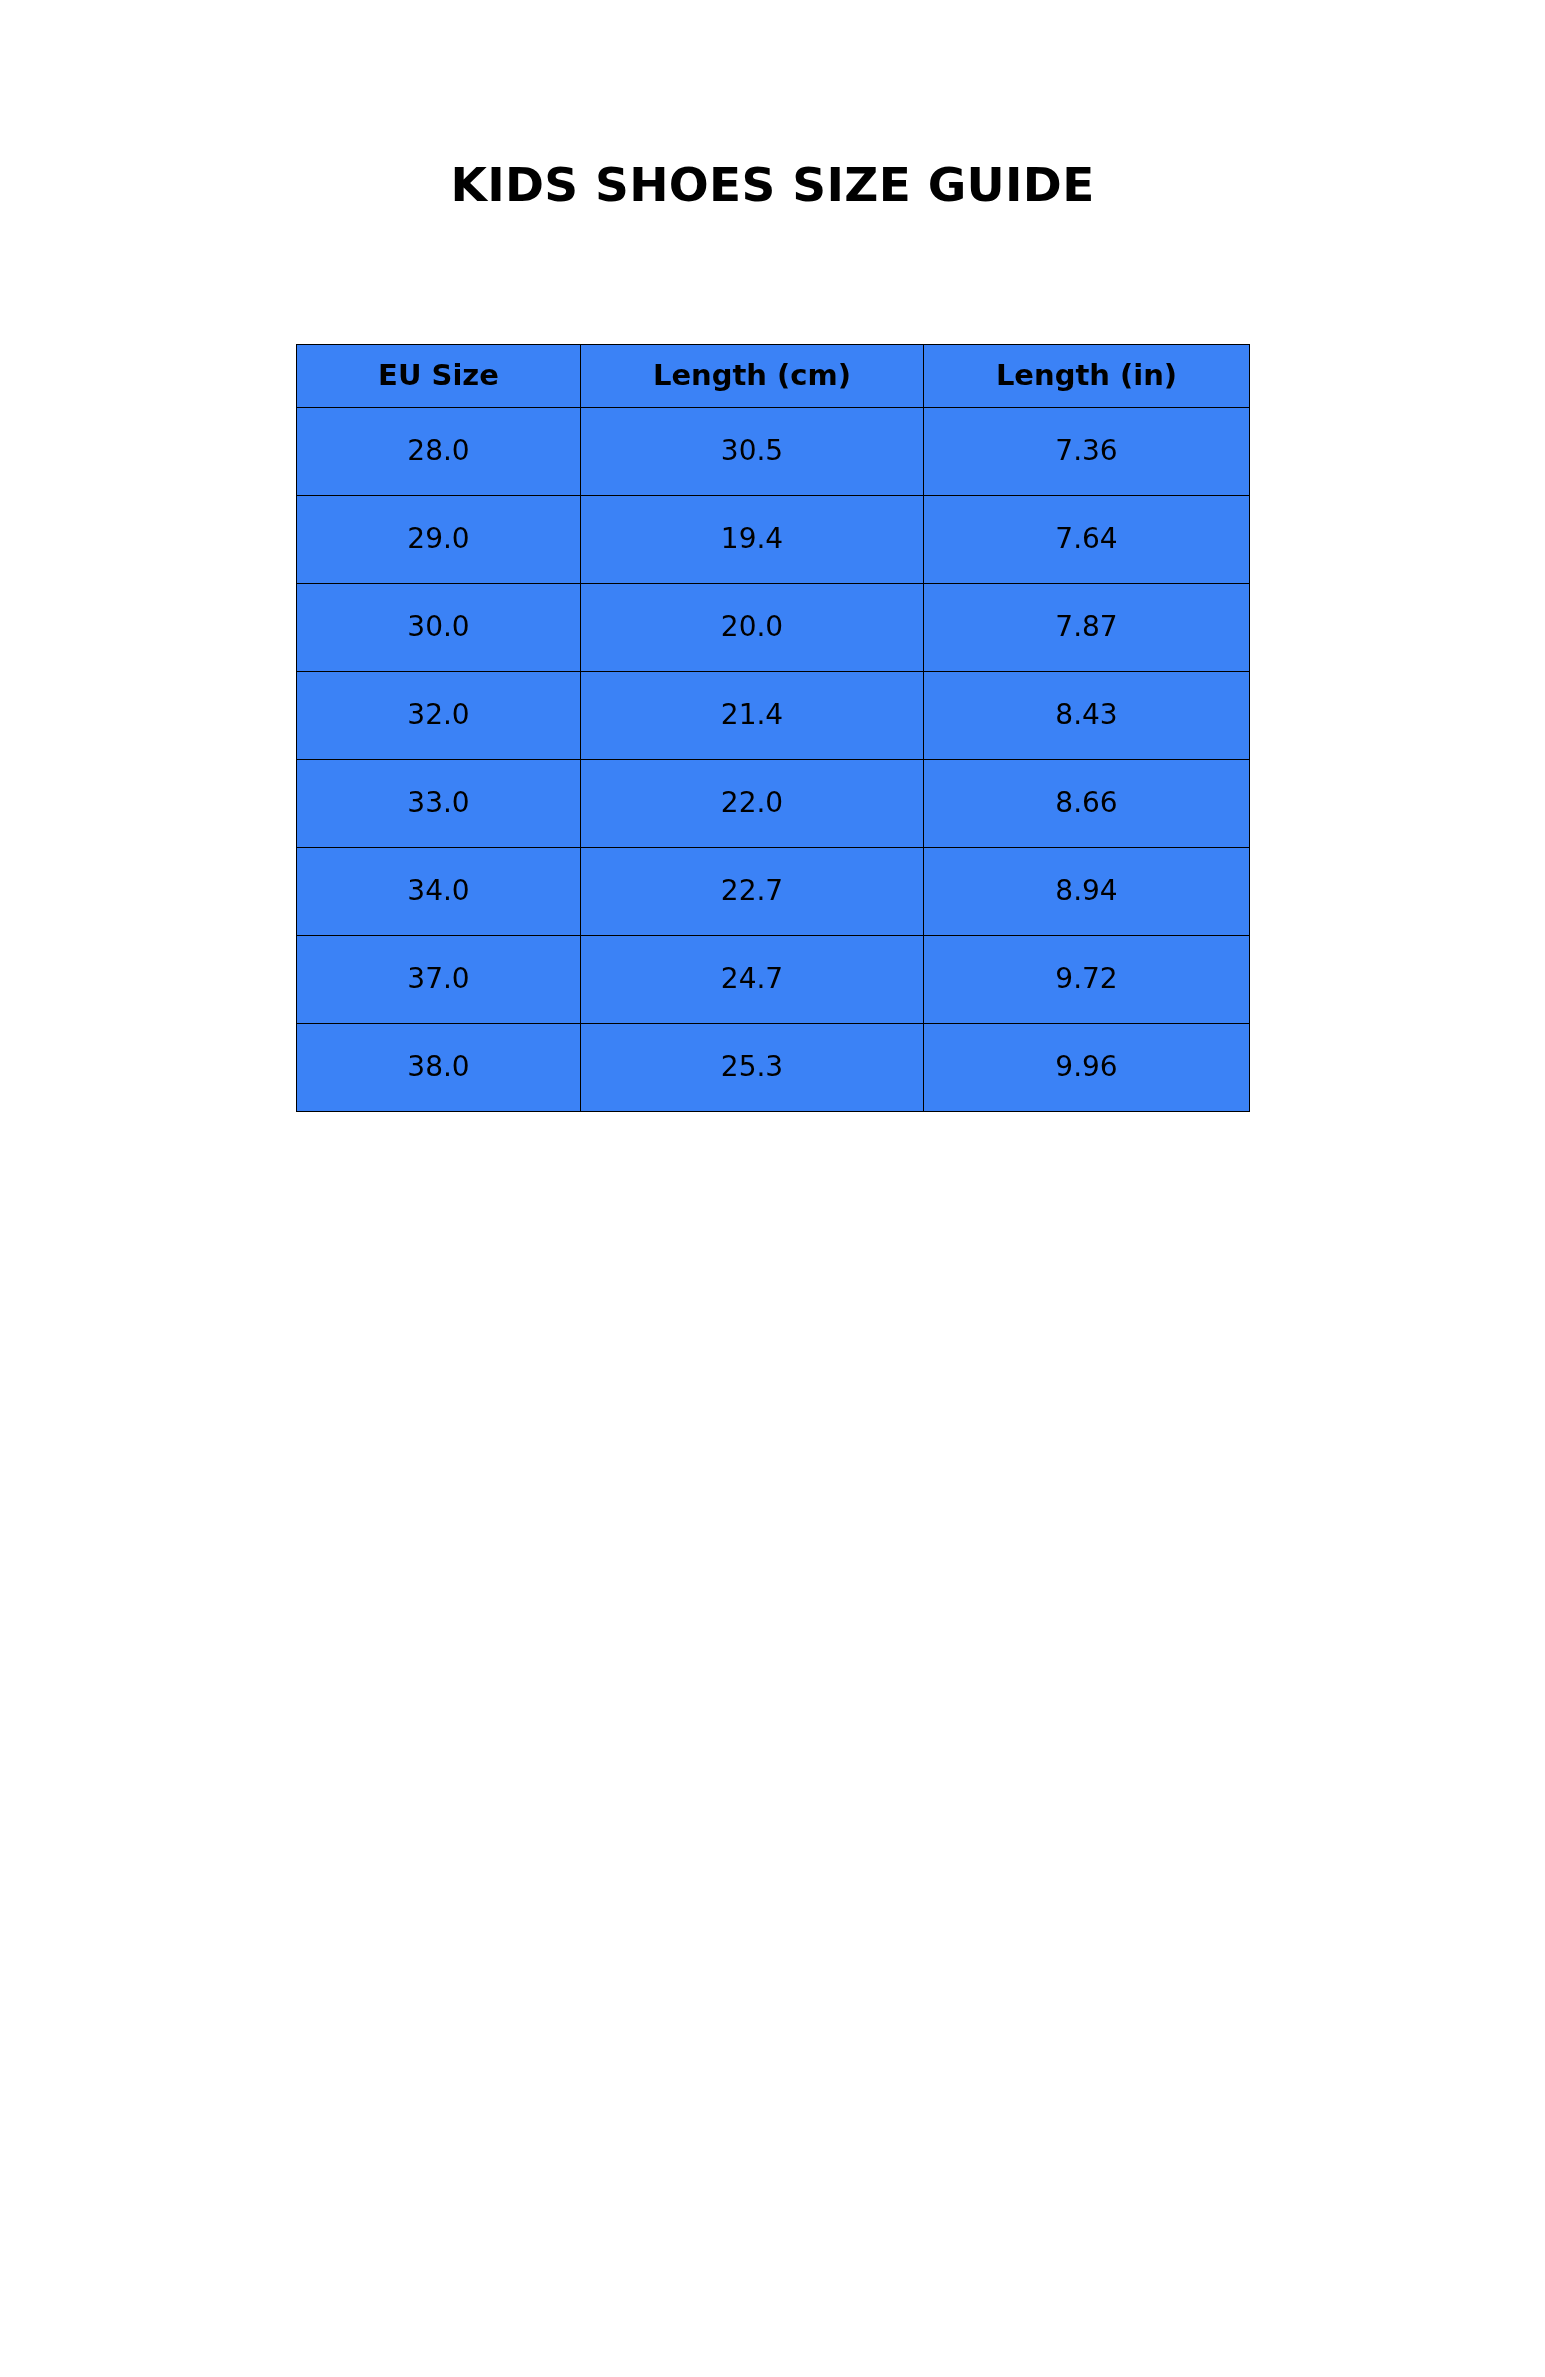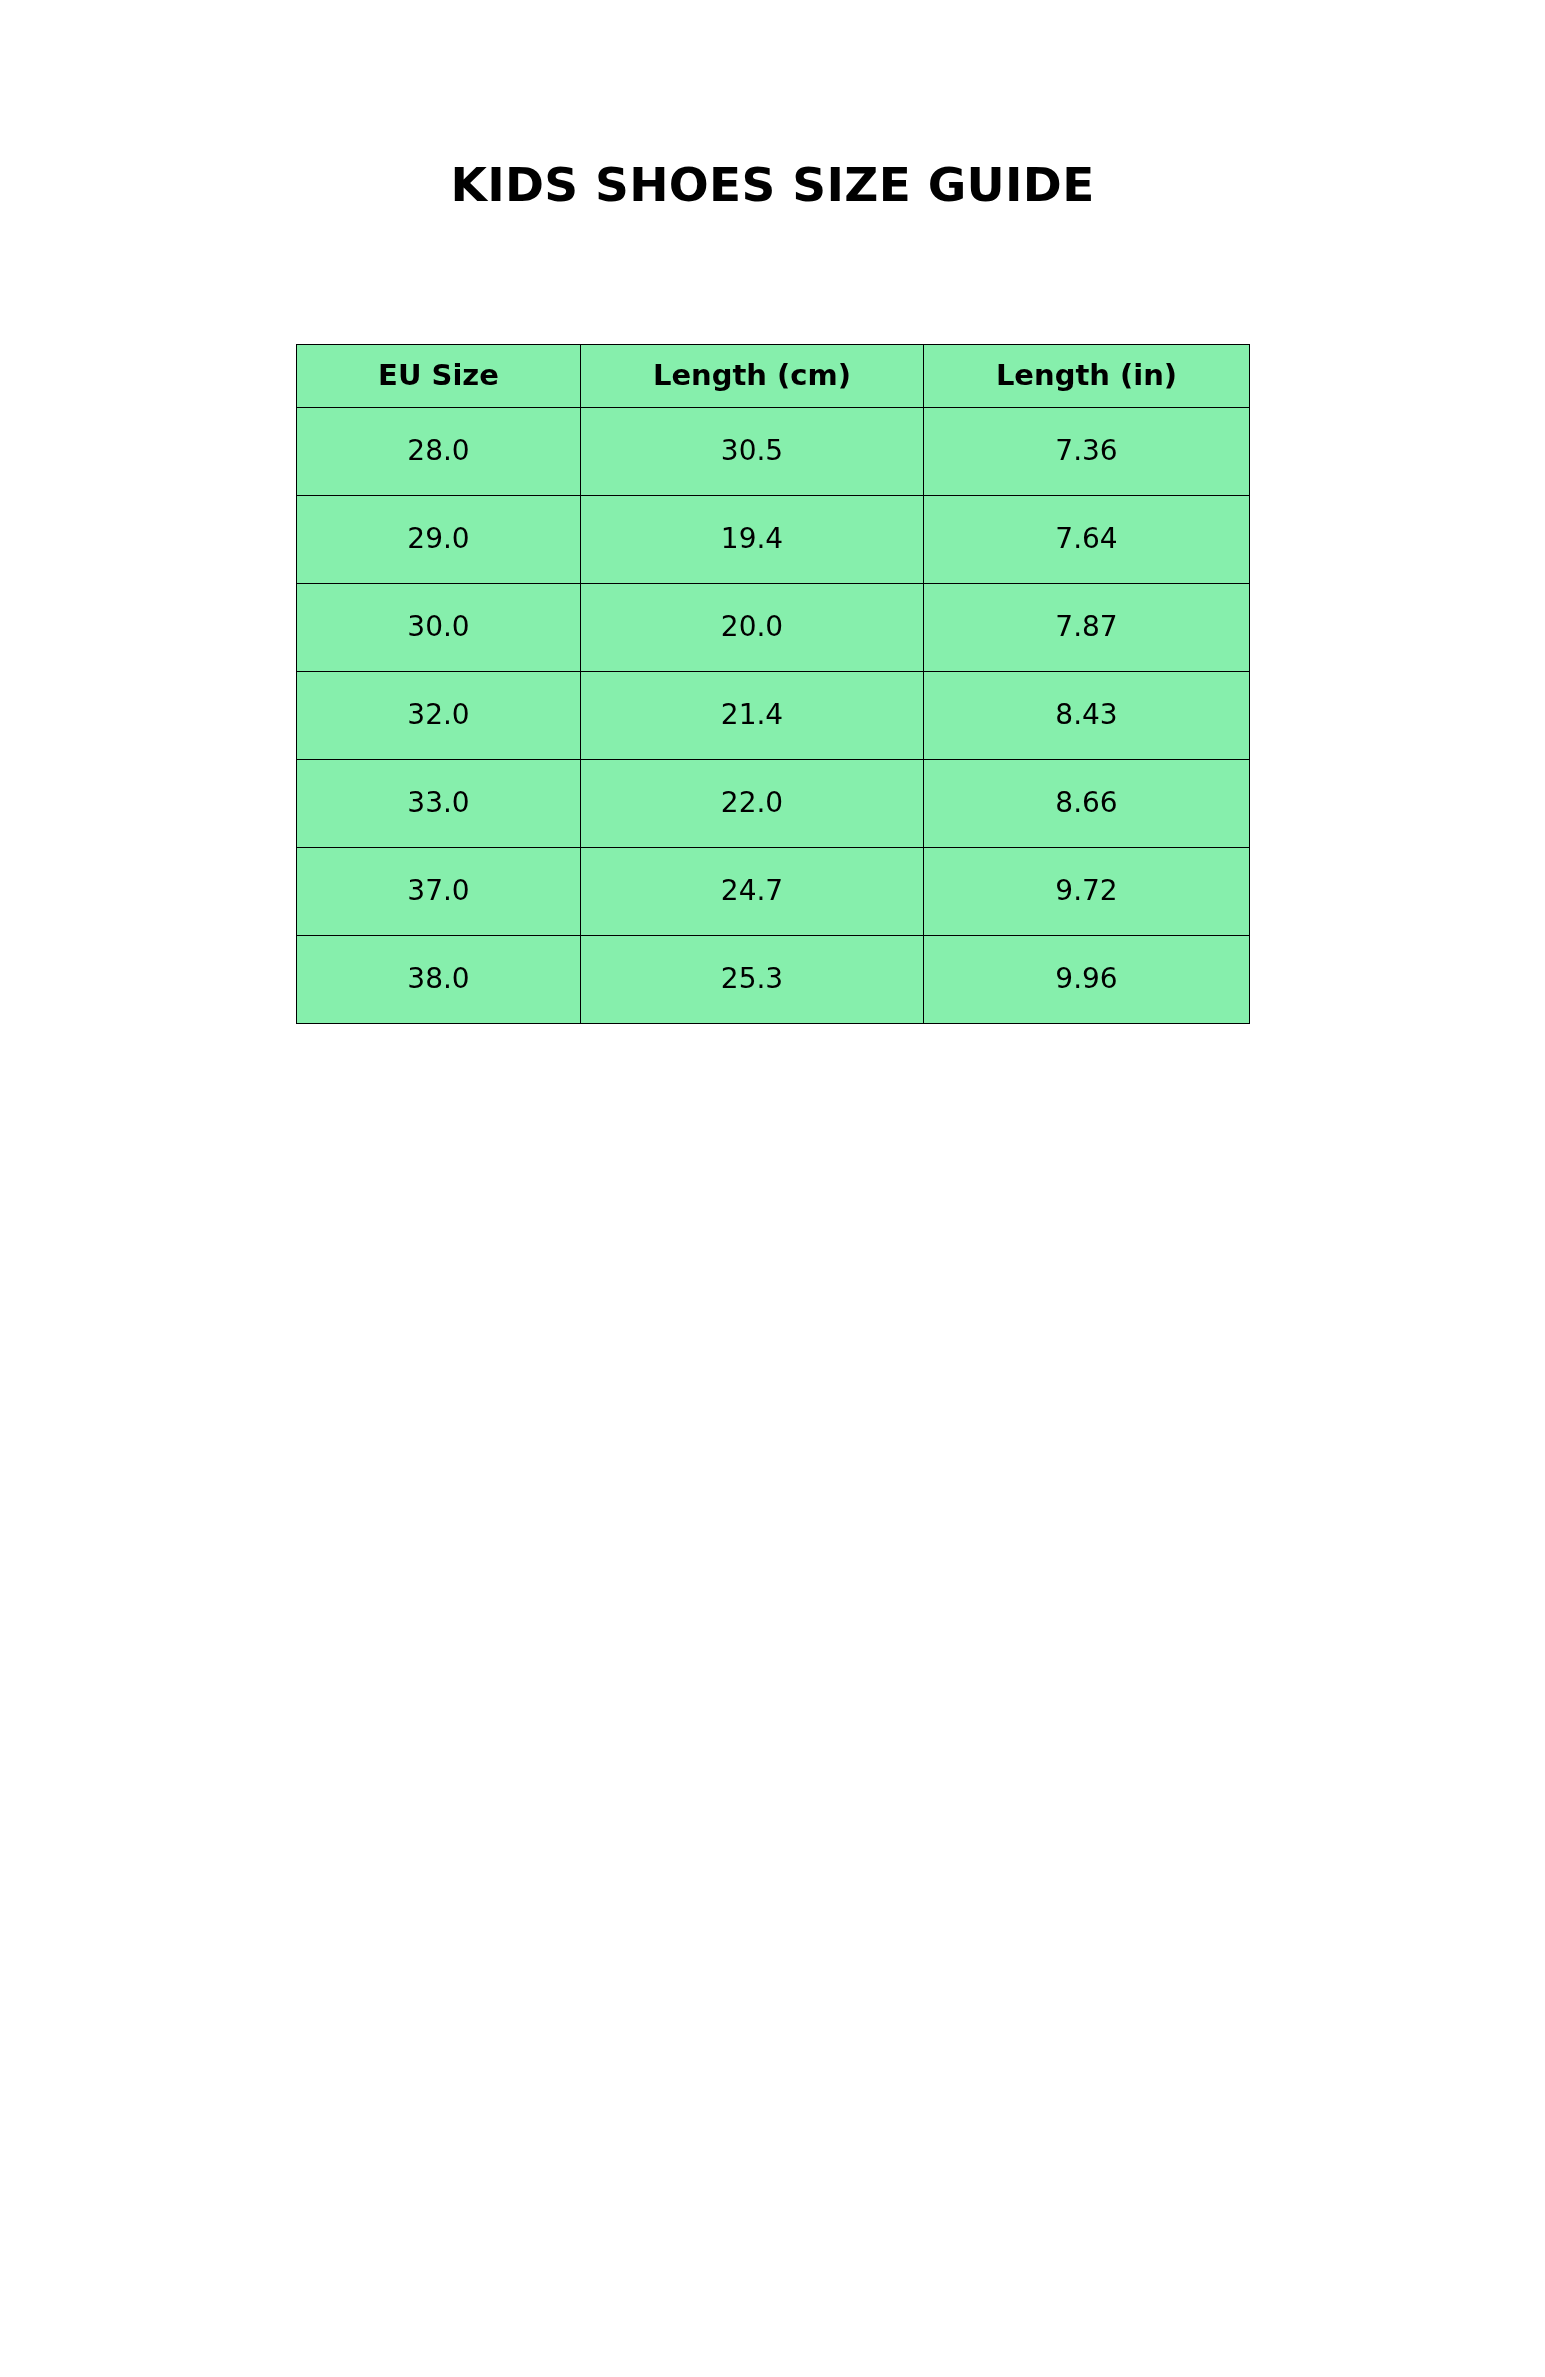--- a/index.html
+++ b/index.html
@@ -41,21 +41,21 @@
     position: absolute;
     left: 296px;
     top: 296px;
     width: 952px;
   }
 
   table#size-table {
     border-collapse: collapse;
     table-layout: fixed;
     width: 952px;
-    background: #86efac;
+    background: #3b82f6;
   }
 
   table#size-table col.c-eu   { width: 284px; }
   table#size-table col.c-cm   { width: 343px; }
   table#size-table col.c-in   { width: 326px; }
 
   table#size-table th,
   table#size-table td {
     border: 1.8px solid #000000;
     text-align: center;
@@ -121,20 +121,25 @@
           <td>32.0</td>
           <td>21.4</td>
           <td>8.43</td>
         </tr>
         <tr>
           <td>33.0</td>
           <td>22.0</td>
           <td>8.66</td>
         </tr>
         <tr>
+          <td>34.0</td>
+          <td>22.7</td>
+          <td>8.94</td>
+        </tr>
+        <tr>
           <td>37.0</td>
           <td>24.7</td>
           <td>9.72</td>
         </tr>
         <tr>
           <td>38.0</td>
           <td>25.3</td>
           <td>9.96</td>
         </tr>
       </tbody>

